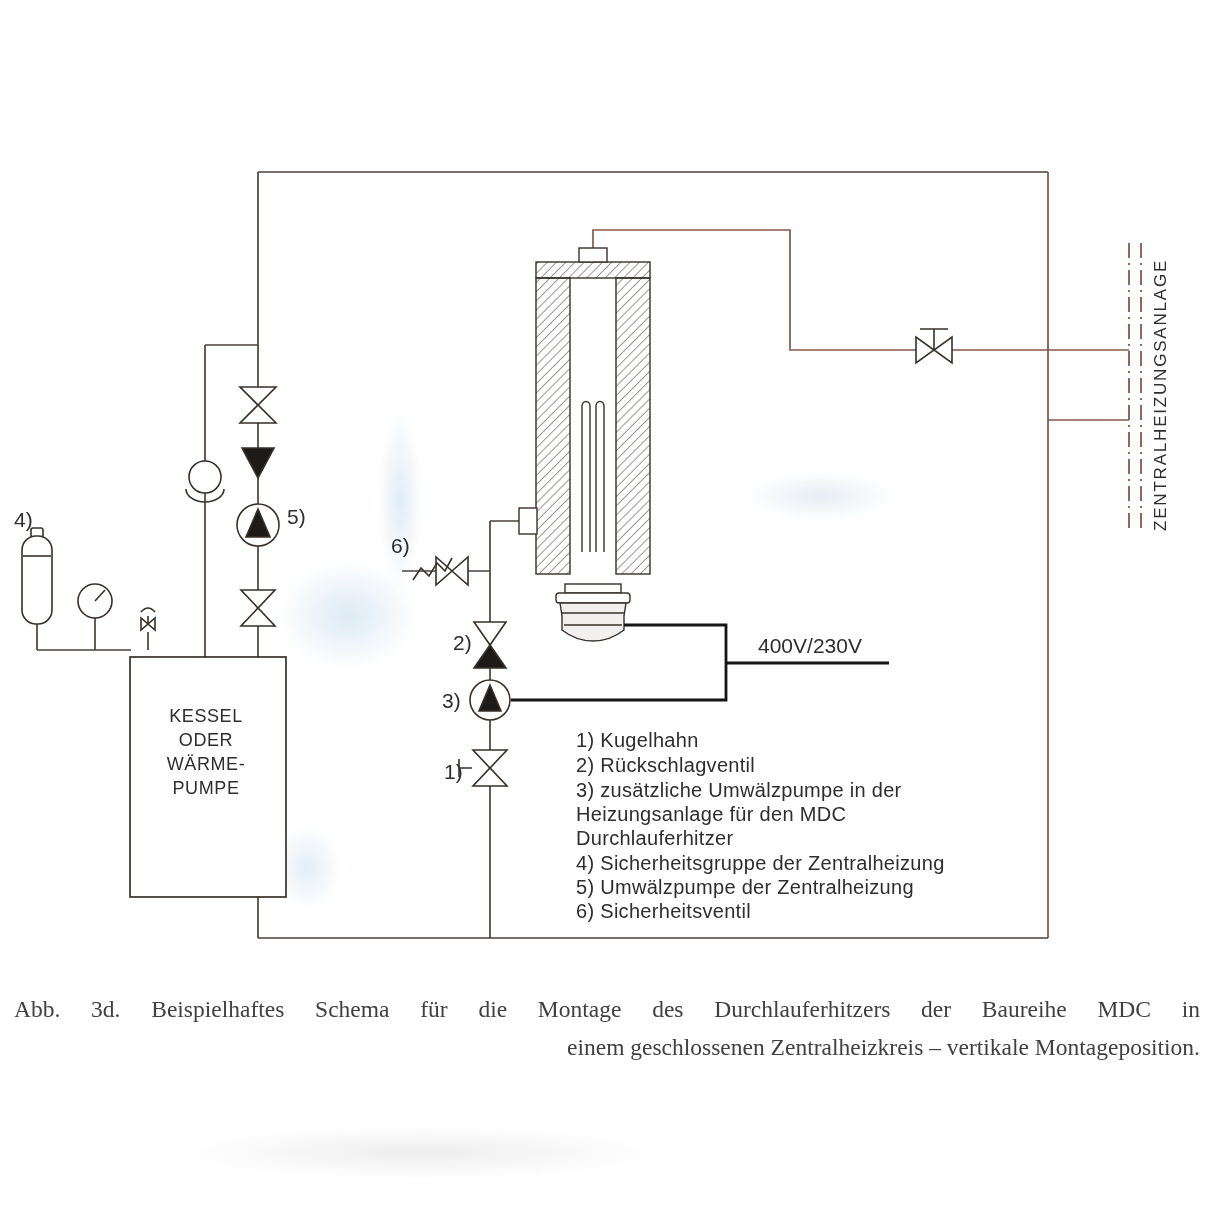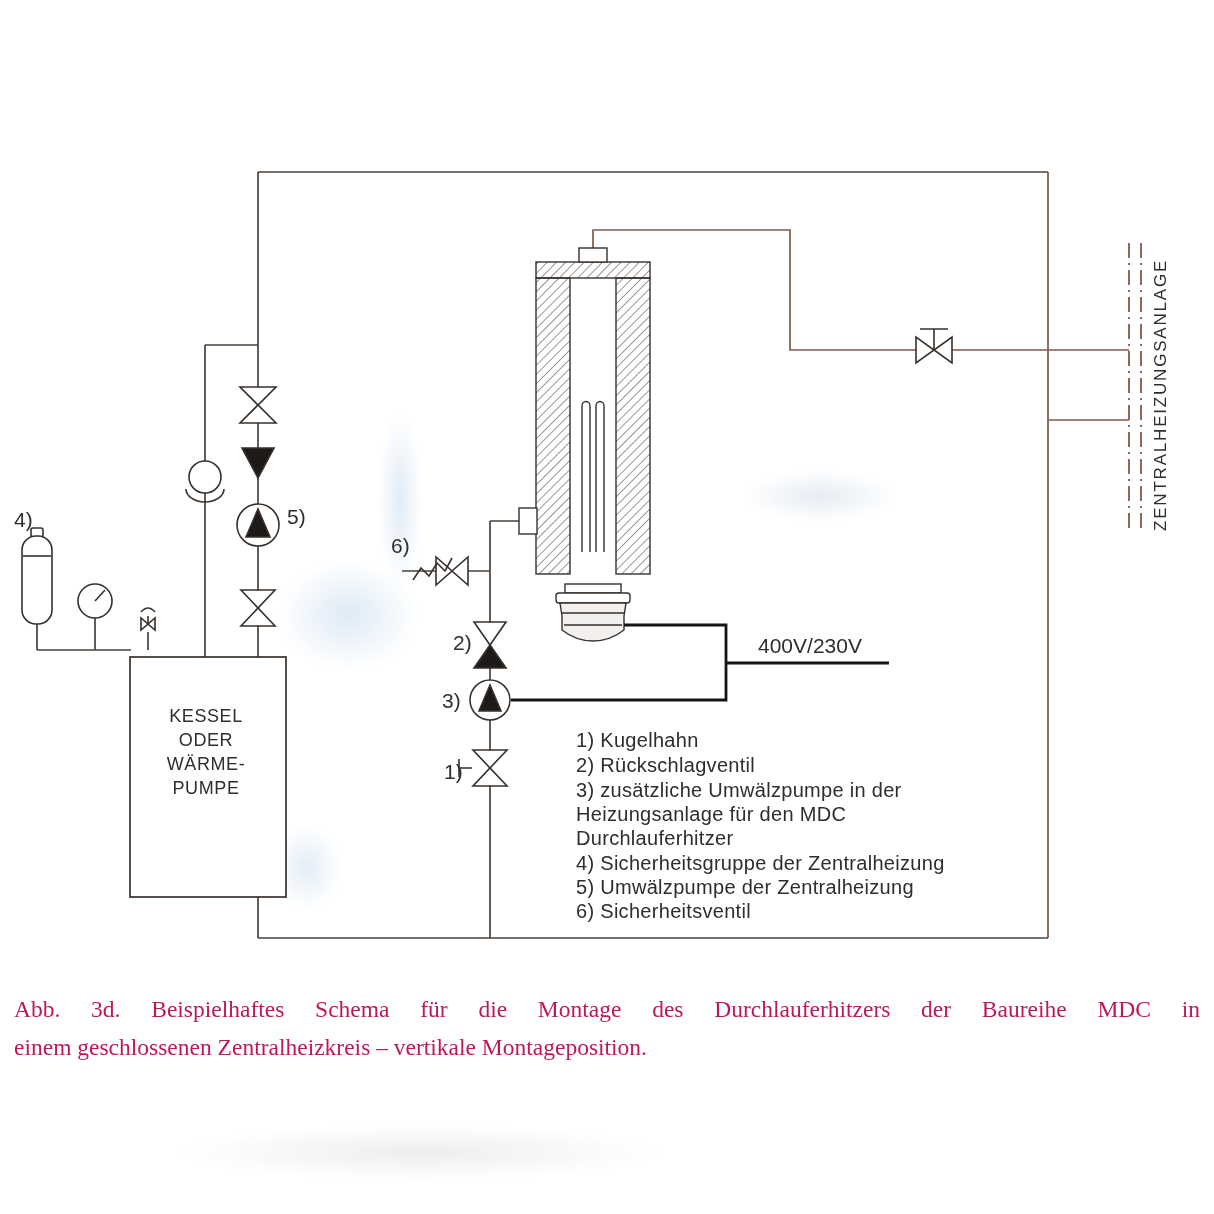--- a/index.html
+++ b/index.html
@@ -1,23 +1,23 @@
 <!DOCTYPE html>
 <html><head>
 <meta charset="utf-8">
 <style>
   html,body{margin:0;padding:0;background:#ffffff;}
   .page{position:relative;width:1214px;height:1214px;background:#ffffff;overflow:hidden;
         font-family:"Liberation Sans",sans-serif;}
   .smudge{position:absolute;pointer-events:none;}
   svg text{font-family:"Liberation Sans",sans-serif;fill:#2e2e2e;}
-  .caption{position:absolute;left:14px;top:990px;width:1186px;color:#be185d;
+  .caption{position:absolute;left:14px;top:990px;width:1186px;color:#404040;
            font-family:"Liberation Serif",serif;font-size:23.5px;line-height:38px;}
   .caption .l1{text-align:justify;text-align-last:justify;}
-  .caption .l2{text-align:left;}
+  .caption .l2{text-align:right;}
 </style>
 </head>
 <body>
 
 <div class="page">
 
   <div class="smudge" style="left:278px;top:560px;width:140px;height:110px;background:radial-gradient(closest-side,rgba(175,205,232,0.42),transparent);"></div>
   <div class="smudge" style="left:378px;top:410px;width:44px;height:180px;background:radial-gradient(closest-side,rgba(175,205,232,0.38),transparent);"></div>
   <div class="smudge" style="left:745px;top:470px;width:150px;height:52px;background:radial-gradient(closest-side,rgba(200,215,230,0.45),transparent);"></div>
   <div class="smudge" style="left:272px;top:825px;width:70px;height:85px;background:radial-gradient(closest-side,rgba(175,205,232,0.35),transparent);"></div>

